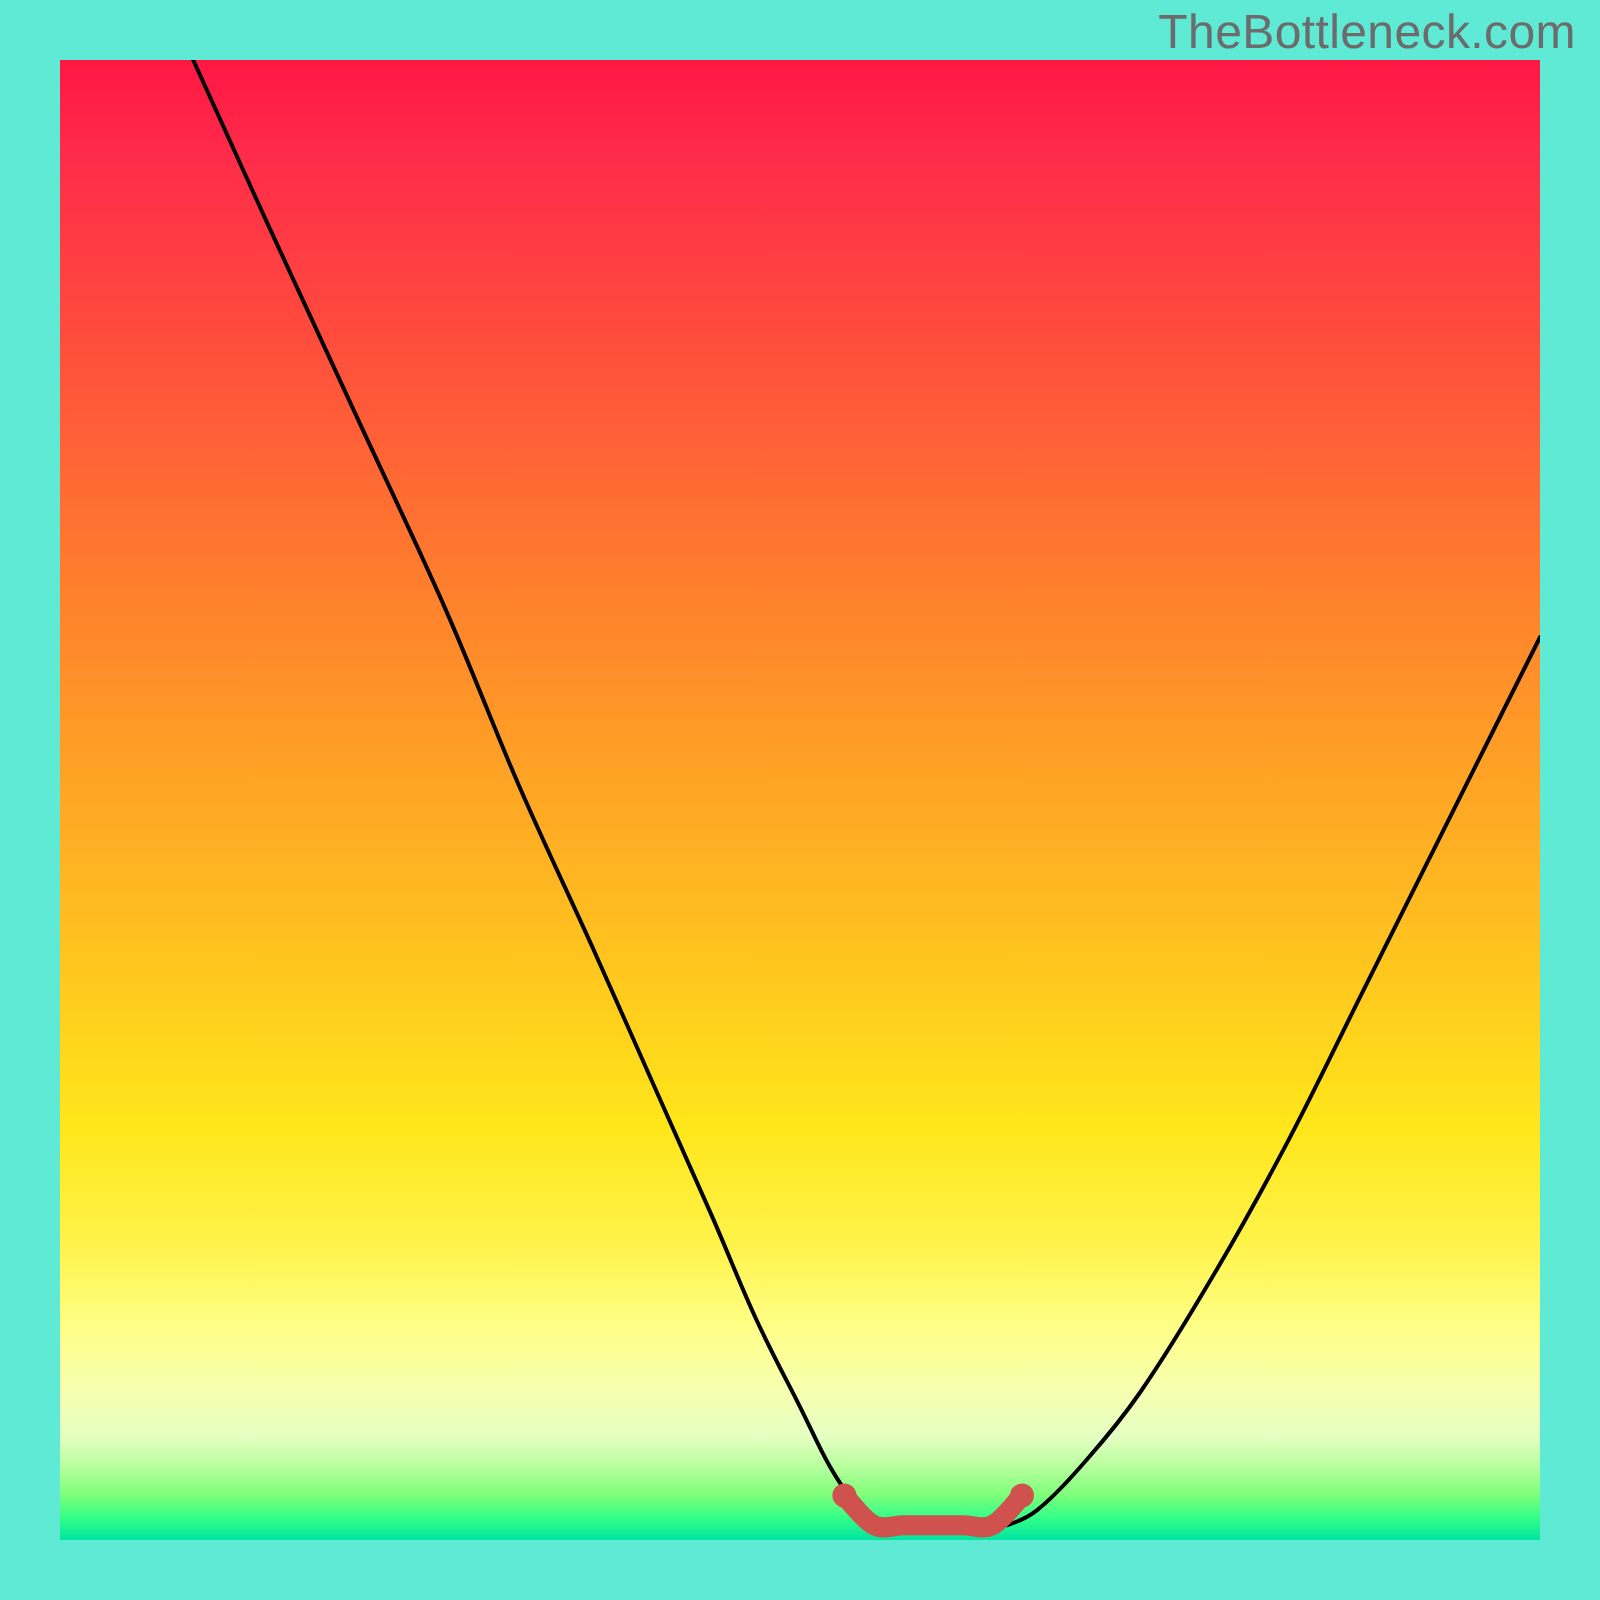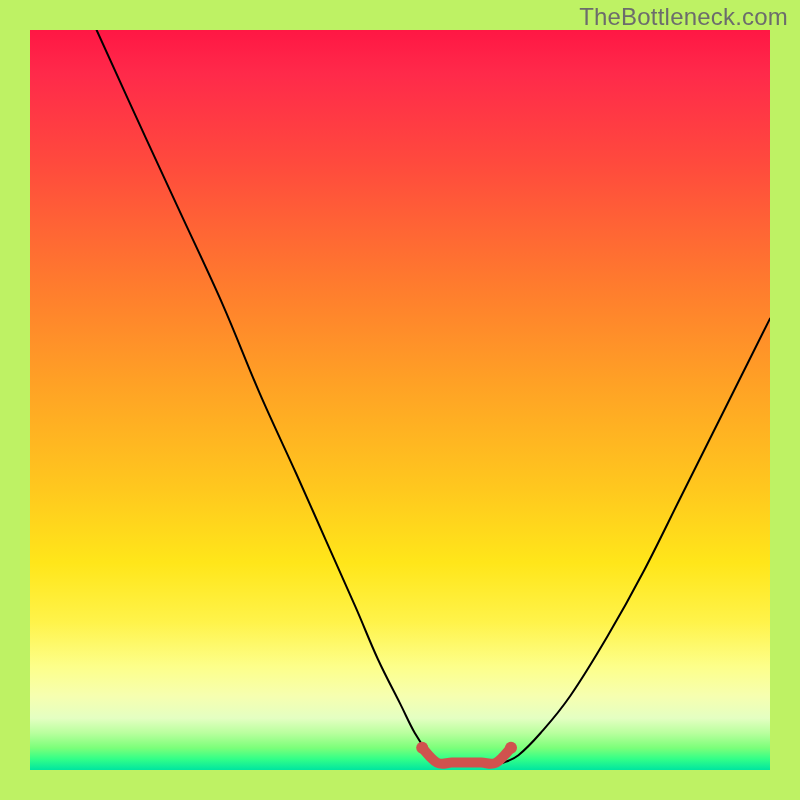--- a/index.html
+++ b/index.html
@@ -1,21 +1,21 @@
 <!DOCTYPE html>
 <html><head>
 <meta charset="utf-8">
 <style>
   * { margin: 0; padding: 0; box-sizing: border-box; }
   html, body { width: 800px; height: 800px; overflow: hidden; background: #000; }
   .frame {
     position: relative;
     width: 800px;
     height: 800px;
-    background: #bef264;
+    background: #5eead4;
   }
   .watermark {
     position: absolute;
     top: 3px;
     right: 12px;
     font-family: Arial, Helvetica, sans-serif;
     font-size: 24px;
     font-weight: 500;
     color: #6c6c6c;
     letter-spacing: 0.2px;

